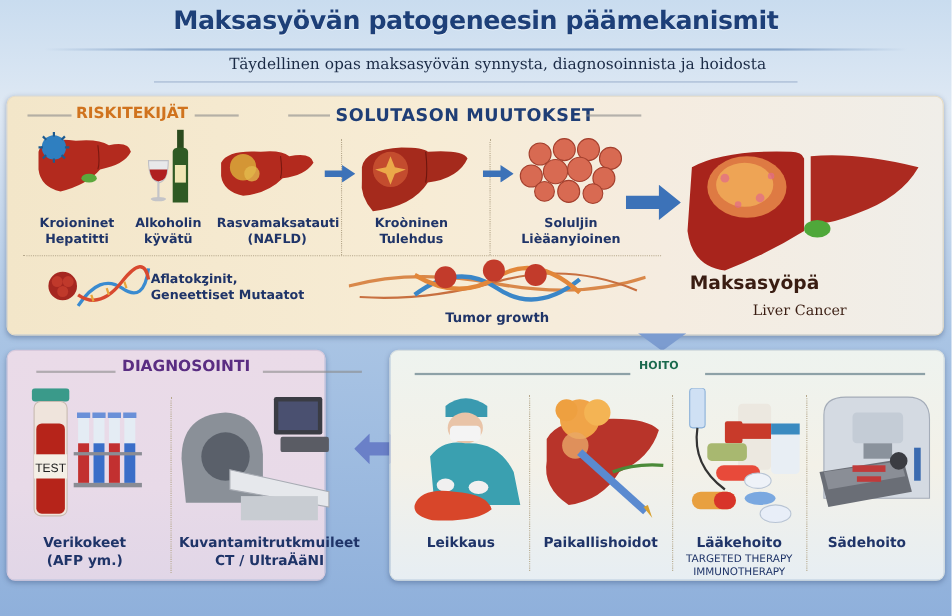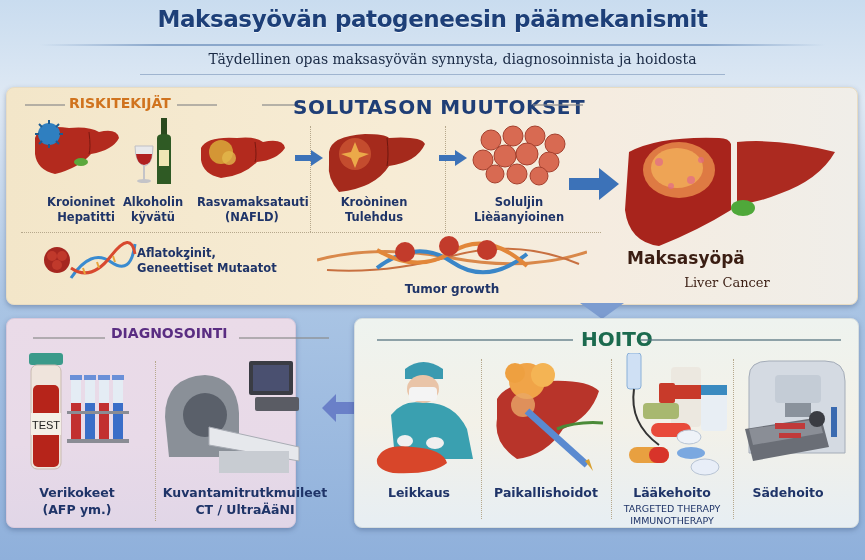--- a/index.html
+++ b/index.html
@@ -27,21 +27,21 @@
   
   .top-panel {
     position: absolute; left: 6px; top: 87px; width: 852px; height: 218px;
     border-radius: 8px;
     background: linear-gradient(90deg, #f3e6c9 0%, #f7ecd5 45%, #f5ece0 70%, #f0eee9 100%);
     box-shadow: 0 2px 5px rgba(40,60,100,0.35); border: 1px solid #e8dcc3;
   }
   .sec-heading { position: absolute; font-weight: bold; font-family: "DejaVu Sans", sans-serif; }
   .heading-rule { position: absolute; height: 2px; background: #8b8b8b; opacity: 0.6; }
   .risk-head { left: 62px; top: 7px; font-size: 14px; color: #d0731e; }
-  .cell-head { left: 286px; top: 7px; font-size: 20px; color: #1f3e76; letter-spacing: 0.5px; }
+  .cell-head { left: 298px; top: 7px; font-size: 16px; color: #1f3e76; letter-spacing: 0.5px; }
   .item-label {
     position: absolute; text-align: center; font-family: "DejaVu Sans", sans-serif;
     font-size: 11.5px; line-height: 15px; color: #1f3468; font-weight: bold;
   }
   .vdiv { position: absolute; border-left: 1px dotted #b6a88c; }
   .hdiv { position: absolute; border-top: 1px dotted #b6a88c; }
 
   
   .liver { position: absolute; }
   .arrow-r { position: absolute; }
@@ -55,21 +55,21 @@
     position: absolute; left: 6px; top: 318px; width: 290px; height: 210px; border-radius: 8px;
     background: linear-gradient(180deg, #eadbe8 0%, #e8dae8 60%, #e1d6e7 100%);
     box-shadow: 0 2px 5px rgba(40,60,100,0.35); border: 1px solid #d8c9dc;
   }
   .diag-head { left: 104px; top: 6px; font-size: 14px; color: #5a2d82; }
   .treat-panel {
     position: absolute; left: 354px; top: 318px; width: 505px; height: 210px; border-radius: 8px;
     background: linear-gradient(180deg, #eef3ef 0%, #f3f1e8 50%, #e7eef3 100%);
     box-shadow: 0 2px 5px rgba(40,60,100,0.35); border: 1px solid #d6dee0;
   }
-  .treat-head { left: 226px; top: 8px; font-size: 20px; color: #1b6a4e; }
+  .treat-head { left: 226px; top: 8px; font-size: 10px; color: #1b6a4e; }
   .small-caps { position: absolute; text-align: center; font-family: "DejaVu Sans", sans-serif;
     font-size: 9.5px; line-height: 12px; color: #1f3468; }
 </style>
 </head>
 <body>
 
 <div class="header">
   <div class="title">Maksasyövän patogeneesin päämekanismit</div>
   <div class="title-rule"></div>
   <div class="subtitle">Täydellinen opas maksasyövän synnysta, diagnosoinnista ja hoidosta</div>
@@ -93,21 +93,21 @@
       <line x1="20" y1="2" x2="20" y2="6"></line>
         <line x1="20" y1="26" x2="20" y2="30"></line>
       <line x1="6" y1="16" x2="10" y2="16"></line>
         <line x1="30" y1="16" x2="34" y2="16"></line>
       <line x1="10" y1="6" x2="13" y2="9"></line>
         <line x1="27" y1="23" x2="30" y2="26"></line>
       <line x1="30" y1="6" x2="27" y2="9"></line>
         <line x1="10" y1="26" x2="13" y2="23"></line>
     </g>
   </svg>
-  <div class="item-label" style="left:18px;top:107px;width:90px;text-align:right;">
+  <div class="item-label" style="left:18px;top:107px;width:90px;">
     <div>Kroioninet</div>
     <div>Hepatitti</div>
   </div>
 
   <svg class="liver" style="left:124px;top:28px;" width="48" height="72" viewBox="0 0 48 72">
     <path d="M4 30 Q4 48 14 50 Q22 48 22 30 Z" fill="#e8e8ea" stroke="#bfbfc4"></path>
     <path d="M5 38 Q6 48 13 49 Q21 48 21 38 Z" fill="#b02020"></path>
     <line x1="13" y1="50" x2="13" y2="64" stroke="#c4c4c8" stroke-width="2"></line>
     <ellipse cx="13" cy="65" rx="7" ry="2" fill="#c4c4c8"></ellipse>
     <rect x="30" y="2" width="6" height="18" fill="#2b4a1e"></rect>

